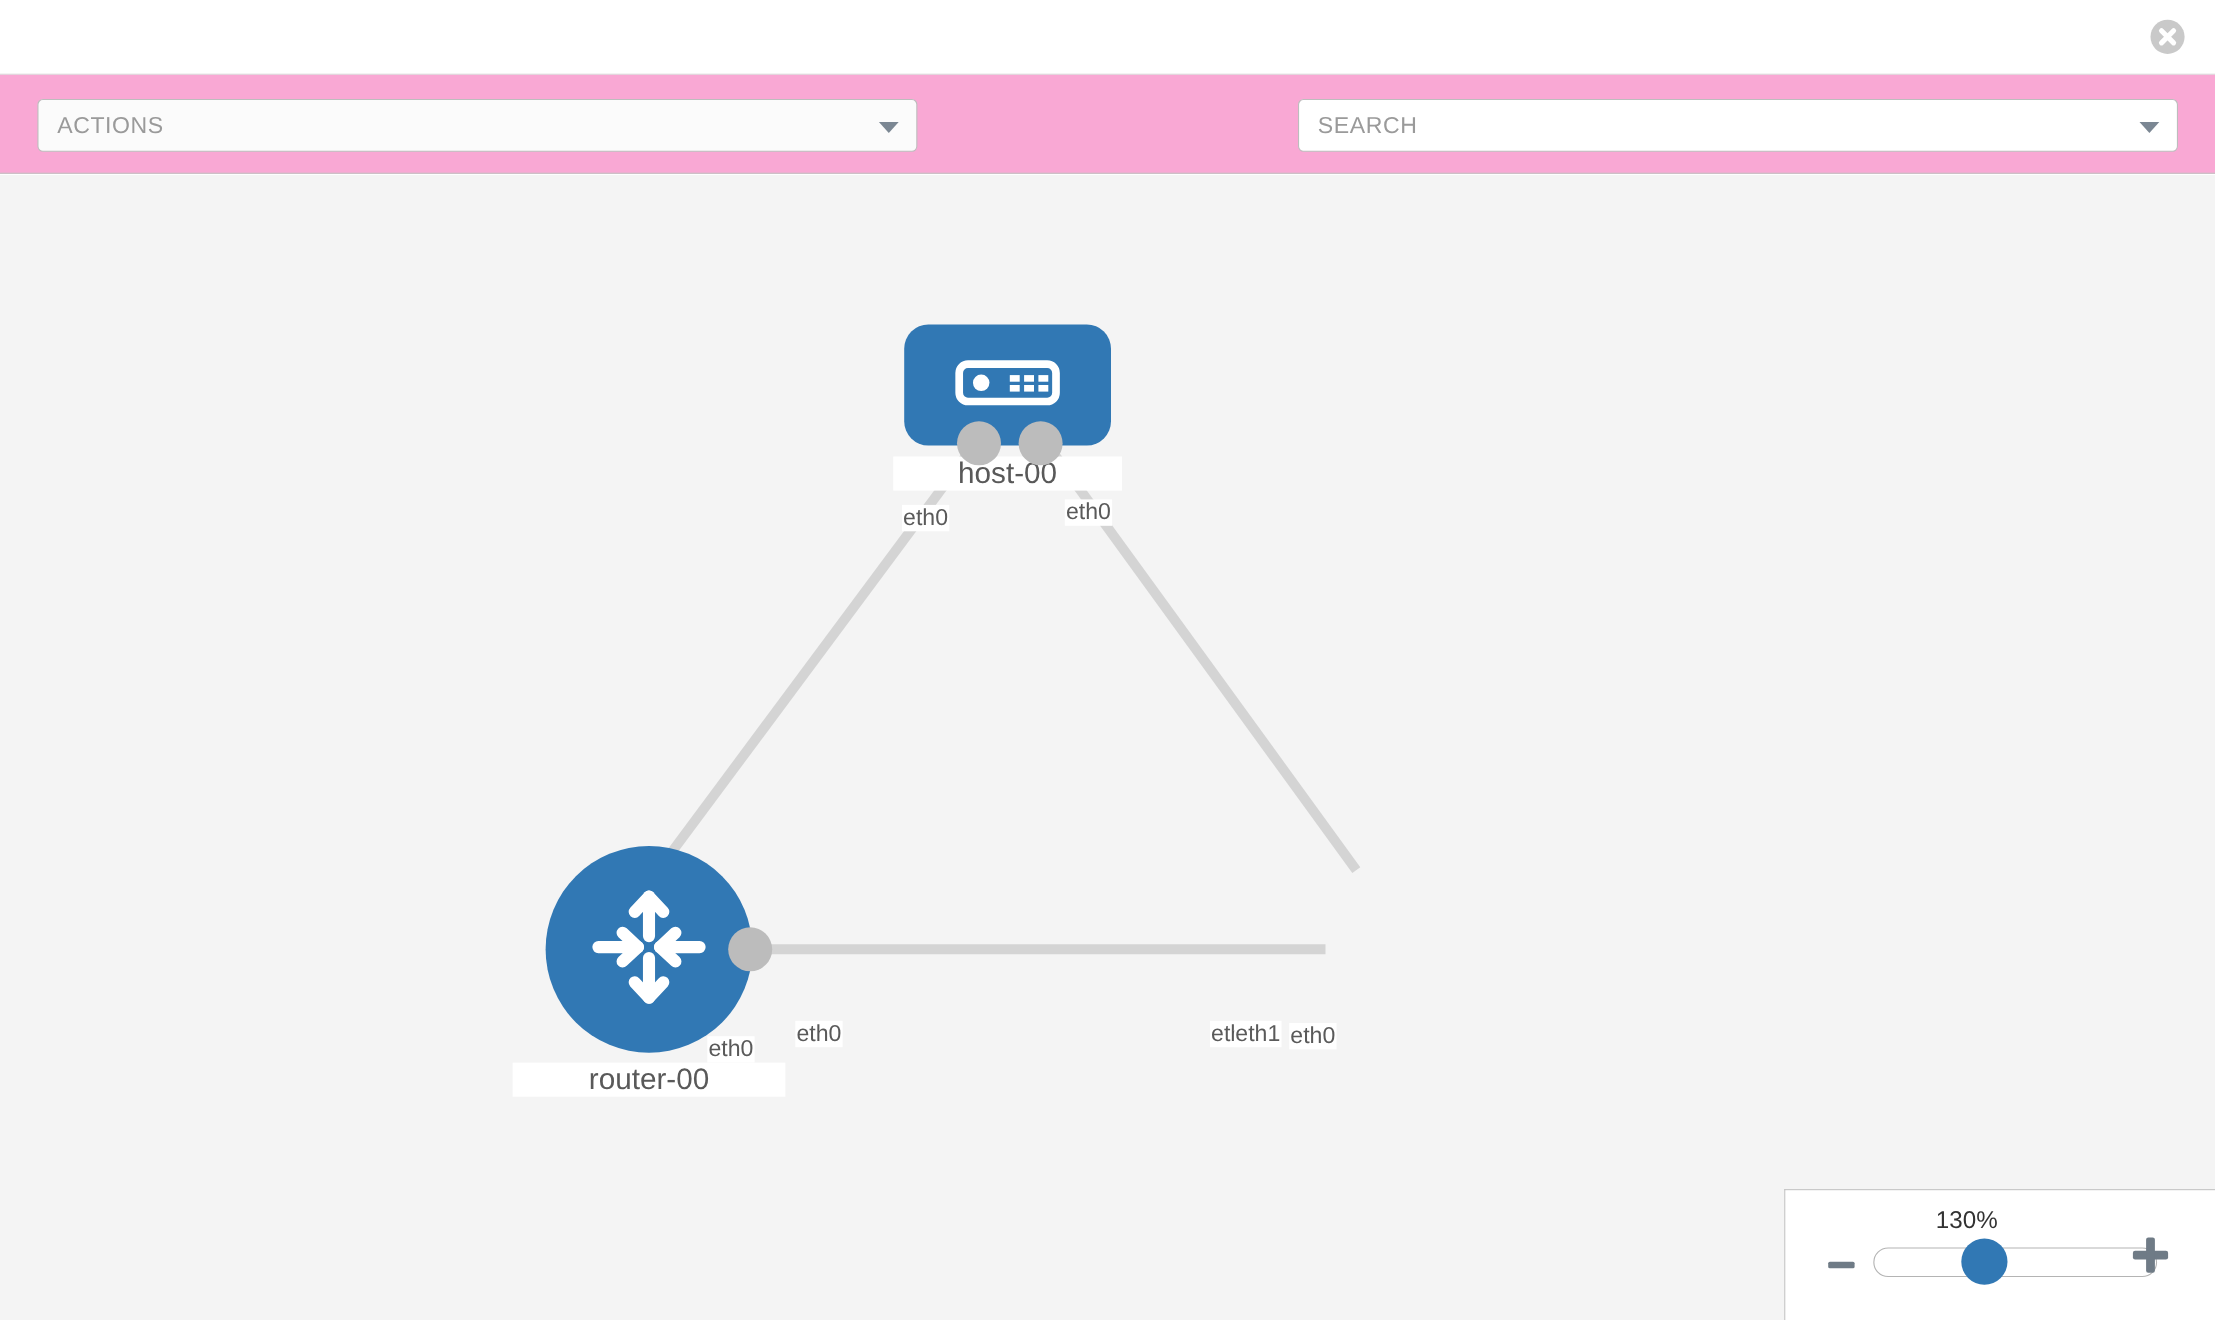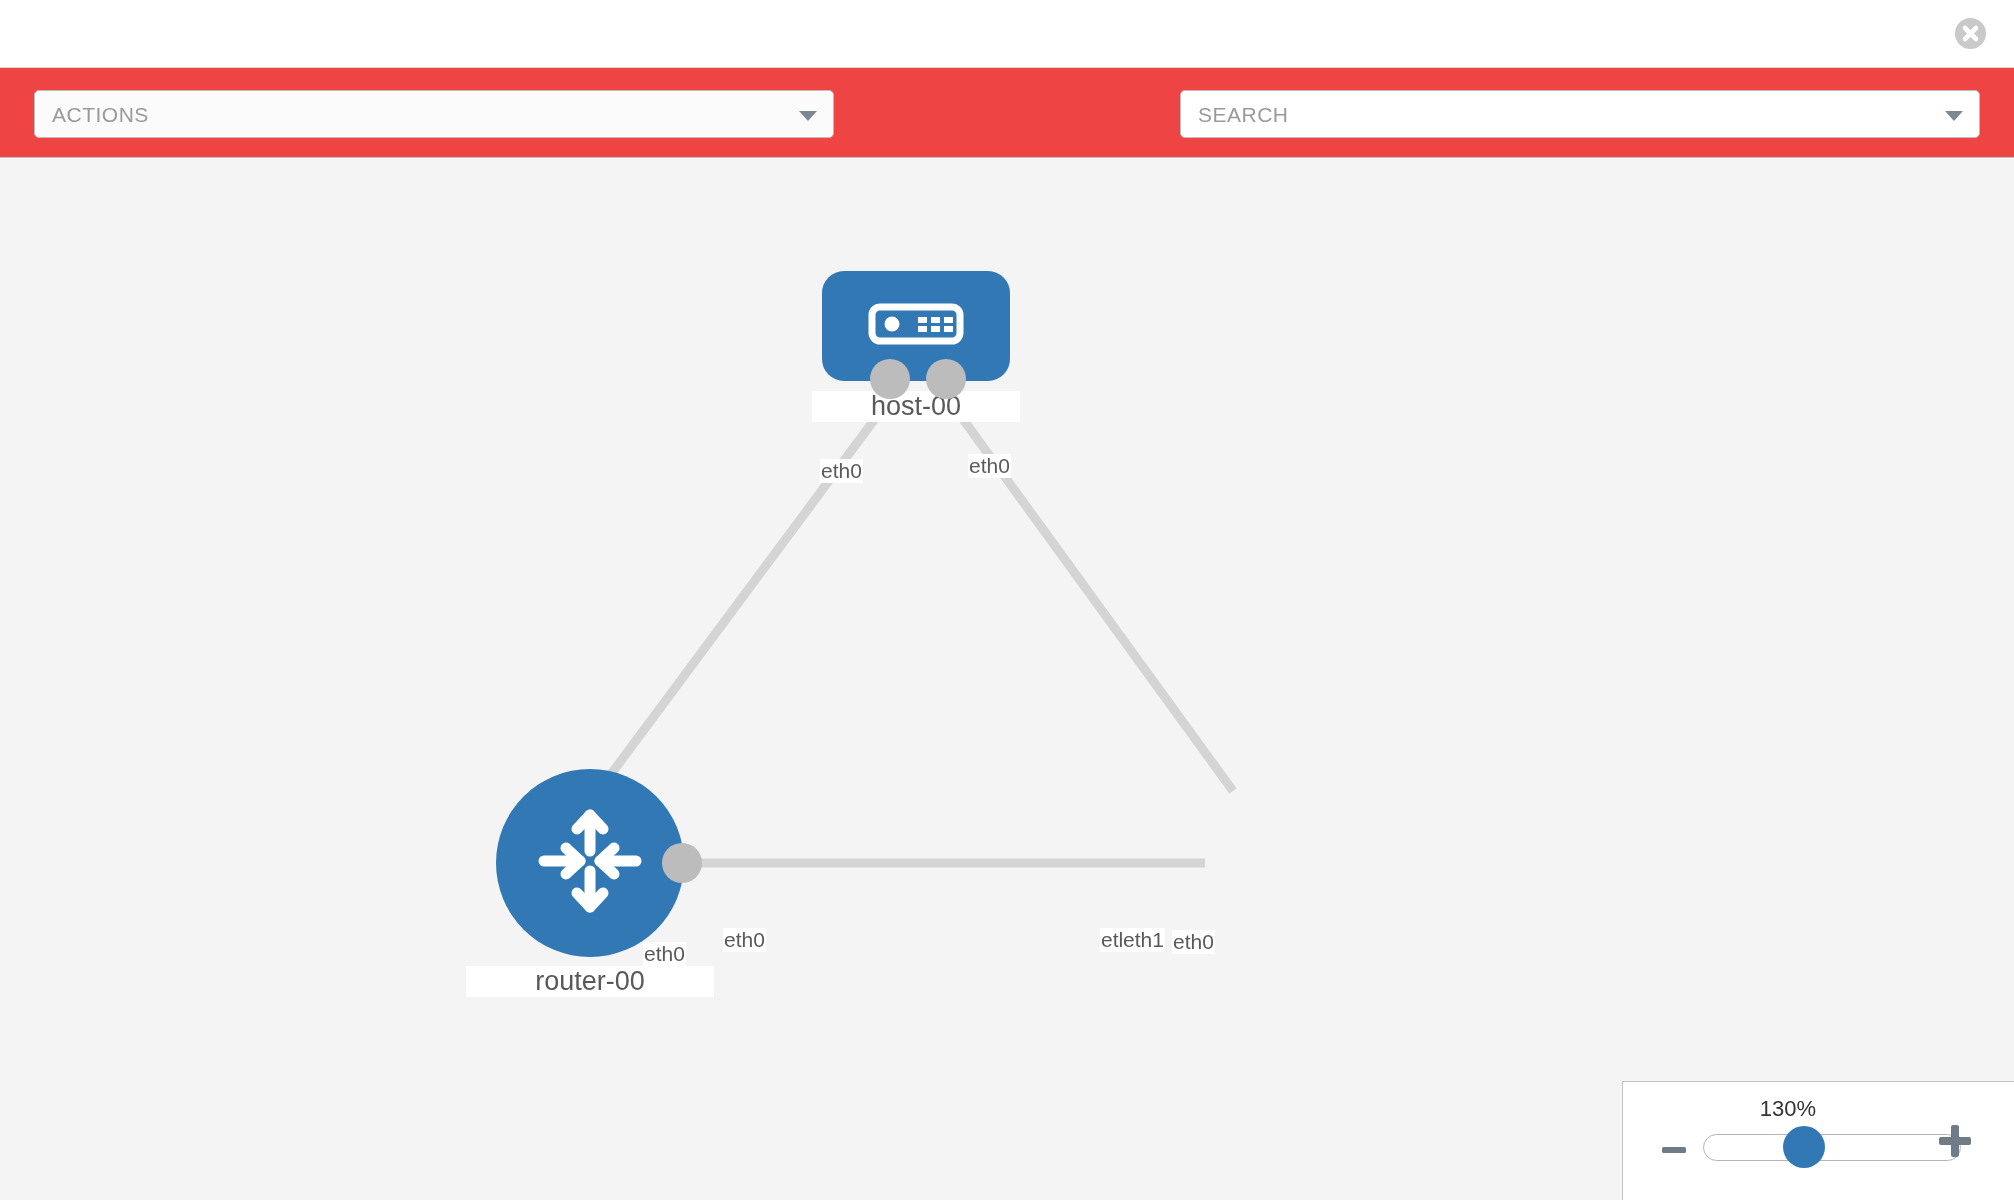--- a/index.html
+++ b/index.html
@@ -41,21 +41,21 @@
     cursor: pointer;
   }
   .close-btn svg { display: block; }
 
   
   .toolbar {
     position: absolute;
     top: 68px; left: 0;
     width: 2014px;
     height: 90px;
-    background: #ef4444;
+    background: #f9a8d4;
     border-bottom: 1px solid #c2c2c2;
   }
   .actions-select {
     position: absolute;
     left: 34px;
     top: 22px;
     width: 800px;
     height: 48px;
     background: #fbfbfb;
     border: 1px solid #bdbdbd;
@@ -278,21 +278,21 @@
 
   <svg class="links">
 
     <line x1="886" y1="245" x2="600" y2="630" stroke="#d4d4d4" stroke-width="9"></line>
 
     <line x1="952" y1="245" x2="1233" y2="632" stroke="#d4d4d4" stroke-width="9"></line>
 
     <line x1="700" y1="704" x2="1205" y2="704" stroke="#d4d4d4" stroke-width="9"></line>
   </svg>
 
-  <div class="node" id="node-host" style="left:822px; top:112px; width:220px; height:110px;">
+  <div class="node" id="node-host" style="left:822px; top:136px; width:220px; height:110px;">
     <div class="nub" style="left:48px;  top:88px; width:40px; height:40px;"></div>
     <div class="nub" style="left:104px; top:88px; width:40px; height:40px;"></div>
     <div class="node-shape">
       <span>
         <svg width="96" height="50" viewBox="0 0 96 50">
           <rect x="4" y="8" width="88" height="34" rx="8" ry="8" fill="none" stroke="#ffffff" stroke-width="7"></rect>
           <circle cx="24" cy="25" r="7.5" fill="#ffffff"></circle>
           <g fill="#ffffff">
             <rect x="50" y="18" width="9" height="6"></rect>
             <rect x="63" y="18" width="9" height="6"></rect>

